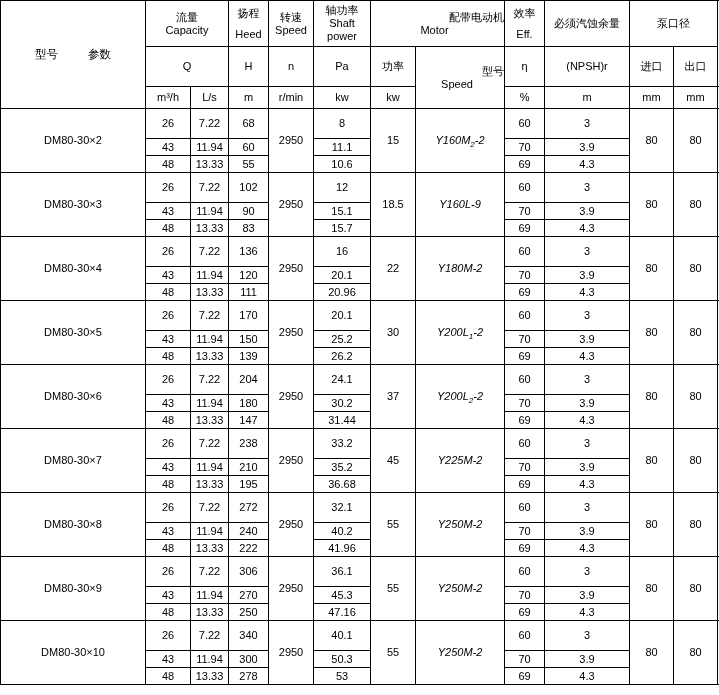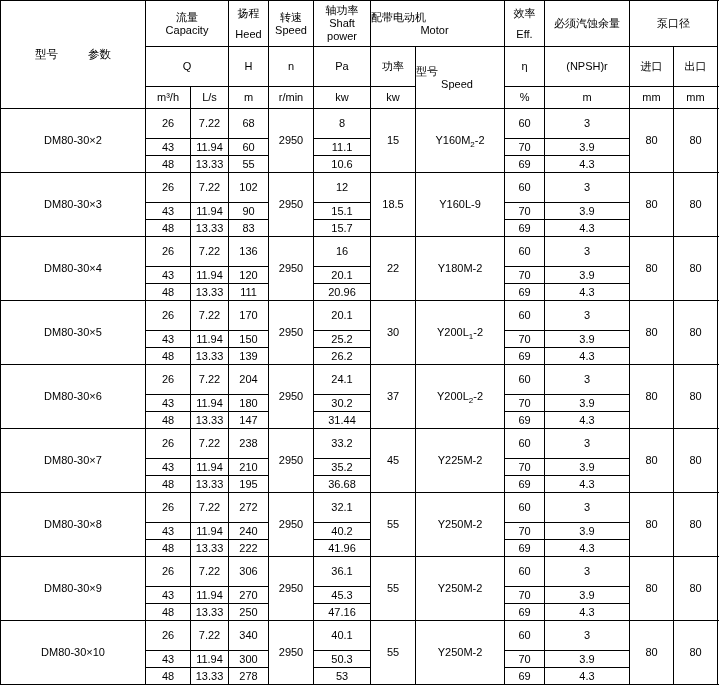--- a/index.html
+++ b/index.html
@@ -46,27 +46,27 @@
     display: flex;
     justify-content: center;
     gap: 30px;
     font-size: 11.5px;
   }
 
   .two-line { line-height: 1.35; }
   .cap-cn { display:block; }
   .cap-en { display:block; }
   .stack-right { text-align: center; }
-  .stack-right .l1 { display:block; text-align:left; }
+  .stack-right .l1 { display:block; text-align:right; }
   .stack-right .l2 { display:block; text-align:center; padding-right: 6px; }
 
   
   .model { font-size: 11.5px; margin-left: 36px; }
   .num { font-size: 11.5px; }
-  .motor-type { font-size: 11.5px; white-space: nowrap; }
+  .motor-type { font-size: 11.5px; white-space: nowrap; font-style: italic; }
   sub { font-size: 8px; vertical-align: baseline; position: relative; top: 3px; }
 
   .r-tall { height: 30px; }
   .r-short { height: 17px; }
   .hdr-r1 { height: 46px; }
   .hdr-r2 { height: 40px; }
   .hdr-r3 { height: 22px; }
 </style>
 </head>
 <body>

